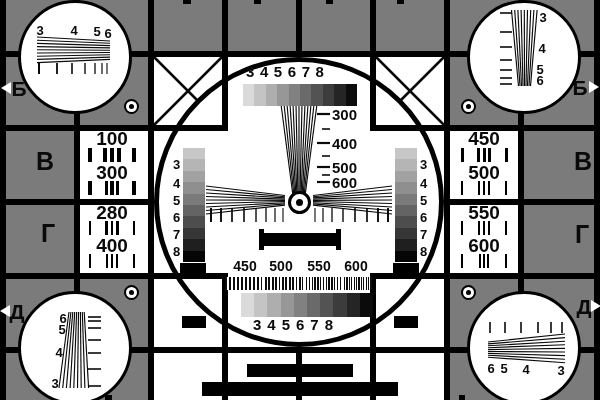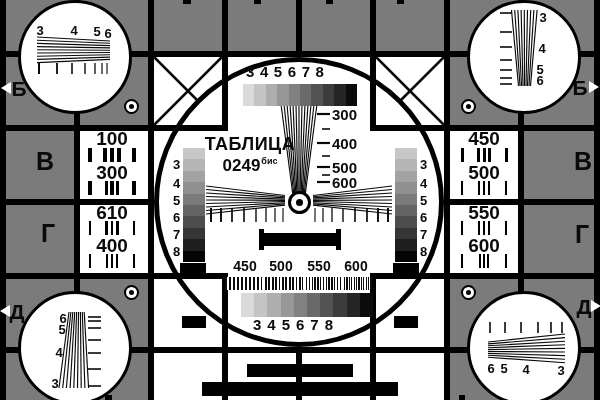--- a/index.html
+++ b/index.html
@@ -15,24 +15,20 @@
   .tri-r{width:0;height:0;border-top:6px solid transparent;border-bottom:6px solid transparent;border-left:10px solid #fff;}
   #title-block{position:absolute;left:203px;top:134px;width:94px;z-index:40;text-align:center;color:#0a0a0a;}
   #title1{font-size:18px;font-weight:700;letter-spacing:.5px;}
   #title2{font-size:17px;font-weight:700;margin-top:1px;}
   #title2 sup{font-size:9px;font-weight:700;margin-left:1px;}
 </style>
 </head>
 <body>
 
 <div id="card" style="background: rgb(123, 123, 123);">
-  <div id="title-block">
-    <div id="title1">ТАБЛИЦА</div>
-    <div id="title2"><span>0249</span><sup>бис</sup></div>
-  </div>
 <div class="abs" style="left: 0px; top: 0px; width: 6px; height: 400px; z-index: 1; background: rgb(0, 0, 0);"></div>
     <div class="abs" style="left: 74px; top: 0px; width: 6px; height: 400px; z-index: 1; background: rgb(0, 0, 0);"></div>
     <div class="abs" style="left: 148px; top: 0px; width: 6px; height: 400px; z-index: 1; background: rgb(0, 0, 0);"></div>
     <div class="abs" style="left: 222px; top: 0px; width: 6px; height: 400px; z-index: 1; background: rgb(0, 0, 0);"></div>
     <div class="abs" style="left: 296px; top: 0px; width: 6px; height: 400px; z-index: 1; background: rgb(0, 0, 0);"></div>
     <div class="abs" style="left: 370px; top: 0px; width: 6px; height: 400px; z-index: 1; background: rgb(0, 0, 0);"></div>
     <div class="abs" style="left: 444px; top: 0px; width: 6px; height: 400px; z-index: 1; background: rgb(0, 0, 0);"></div>
     <div class="abs" style="left: 518px; top: 0px; width: 6px; height: 400px; z-index: 1; background: rgb(0, 0, 0);"></div>
     <div class="abs" style="left: 594px; top: 0px; width: 6px; height: 400px; z-index: 1; background: rgb(0, 0, 0);"></div>
     <div class="abs" style="left: 0px; top: 51px; width: 600px; height: 6px; z-index: 1; background: rgb(0, 0, 0);"></div>
@@ -309,21 +305,21 @@
     <div class="abs" style="left: 103.3px; top: 148px; width: 4.2px; height: 14px; z-index: 10; background: rgb(0, 0, 0);"></div>
     <div class="abs" style="left: 109.9px; top: 148px; width: 4.2px; height: 14px; z-index: 10; background: rgb(0, 0, 0);"></div>
     <div class="abs" style="left: 116.5px; top: 148px; width: 4.2px; height: 14px; z-index: 10; background: rgb(0, 0, 0);"></div>
     <div class="abs" style="left: 131.9px; top: 148px; width: 4.2px; height: 14px; z-index: 10; background: rgb(0, 0, 0);"></div>
     <div class="abs lbl" style="left: 87px; top: 162px; width: 50px; height: 20px; z-index: 10; font-size: 19px;">300</div>
     <div class="abs" style="left: 88.4px; top: 181px; width: 3.2px; height: 14px; z-index: 10; background: rgb(0, 0, 0);"></div>
     <div class="abs" style="left: 104.8px; top: 181px; width: 3.2px; height: 14px; z-index: 10; background: rgb(0, 0, 0);"></div>
     <div class="abs" style="left: 110.4px; top: 181px; width: 3.2px; height: 14px; z-index: 10; background: rgb(0, 0, 0);"></div>
     <div class="abs" style="left: 116px; top: 181px; width: 3.2px; height: 14px; z-index: 10; background: rgb(0, 0, 0);"></div>
     <div class="abs" style="left: 132.4px; top: 181px; width: 3.2px; height: 14px; z-index: 10; background: rgb(0, 0, 0);"></div>
-    <div class="abs lbl" style="left: 87px; top: 202px; width: 50px; height: 20px; z-index: 10; font-size: 19px;">610</div>
+    <div class="abs lbl" style="left: 87px; top: 202px; width: 50px; height: 20px; z-index: 10; font-size: 19px;">280</div>
     <div class="abs" style="left: 88.6px; top: 221px; width: 2.8px; height: 14px; z-index: 10; background: rgb(0, 0, 0);"></div>
     <div class="abs" style="left: 105.4px; top: 221px; width: 2.8px; height: 14px; z-index: 10; background: rgb(0, 0, 0);"></div>
     <div class="abs" style="left: 110.6px; top: 221px; width: 2.8px; height: 14px; z-index: 10; background: rgb(0, 0, 0);"></div>
     <div class="abs" style="left: 115.8px; top: 221px; width: 2.8px; height: 14px; z-index: 10; background: rgb(0, 0, 0);"></div>
     <div class="abs" style="left: 132.6px; top: 221px; width: 2.8px; height: 14px; z-index: 10; background: rgb(0, 0, 0);"></div>
     <div class="abs lbl" style="left: 87px; top: 235px; width: 50px; height: 20px; z-index: 10; font-size: 19px;">400</div>
     <div class="abs" style="left: 88.85px; top: 254px; width: 2.3px; height: 14px; z-index: 10; background: rgb(0, 0, 0);"></div>
     <div class="abs" style="left: 106.15px; top: 254px; width: 2.3px; height: 14px; z-index: 10; background: rgb(0, 0, 0);"></div>
     <div class="abs" style="left: 110.85px; top: 254px; width: 2.3px; height: 14px; z-index: 10; background: rgb(0, 0, 0);"></div>
     <div class="abs" style="left: 115.55px; top: 254px; width: 2.3px; height: 14px; z-index: 10; background: rgb(0, 0, 0);"></div>

